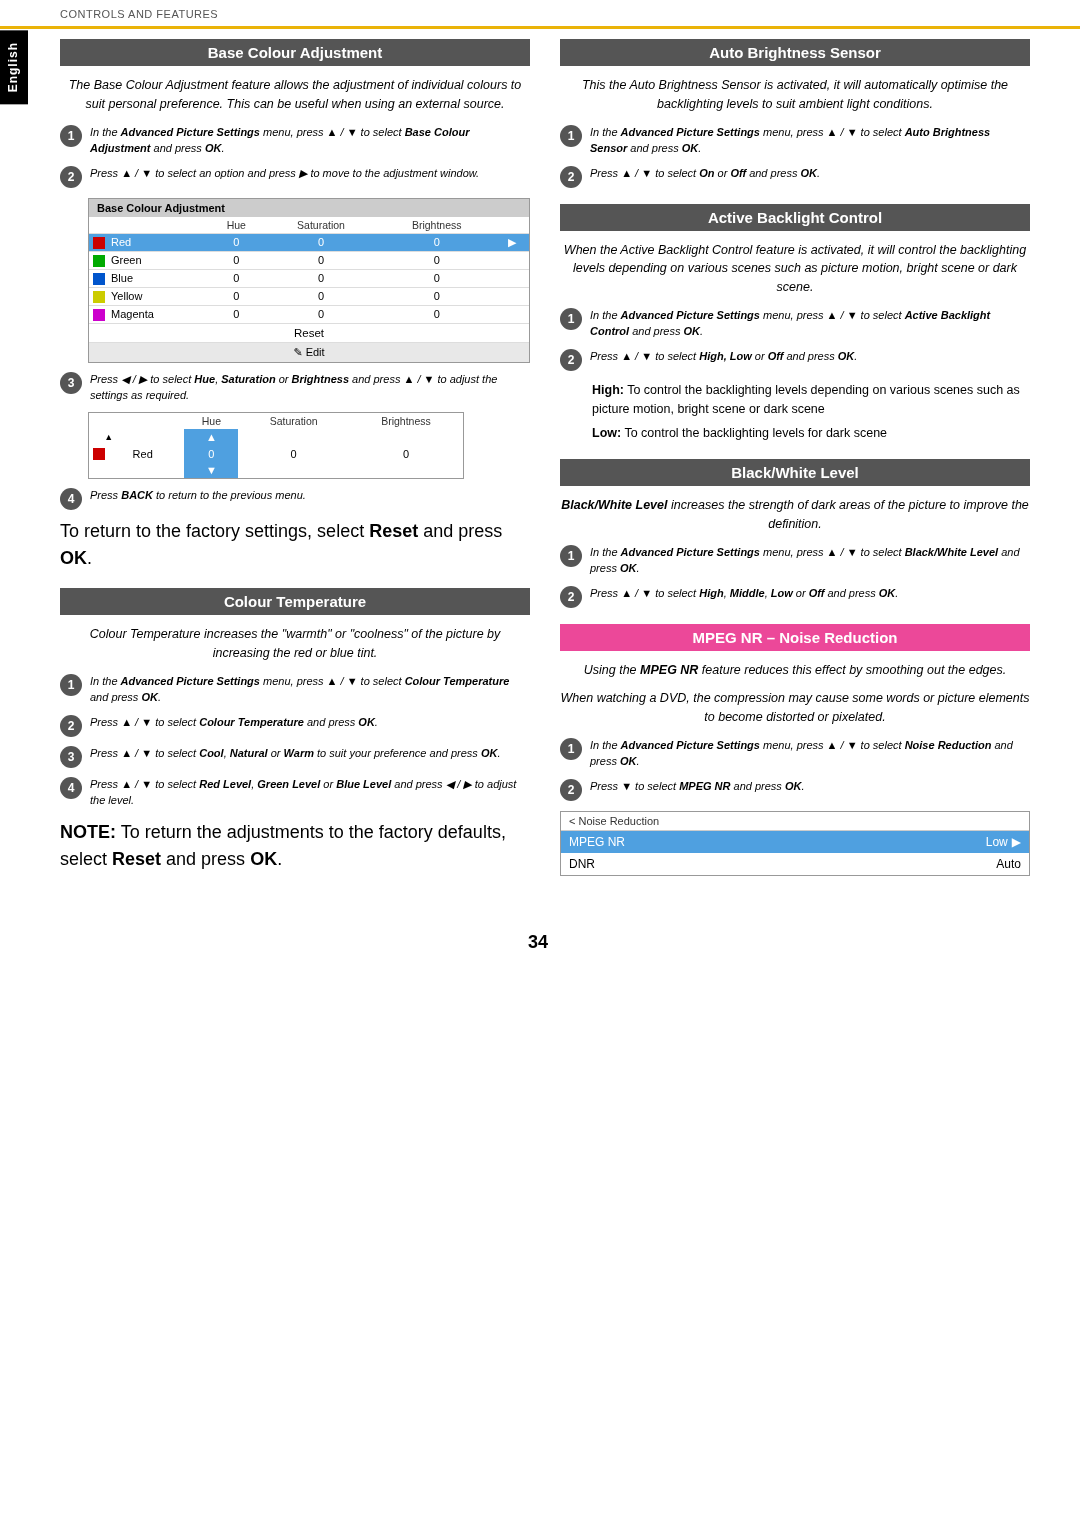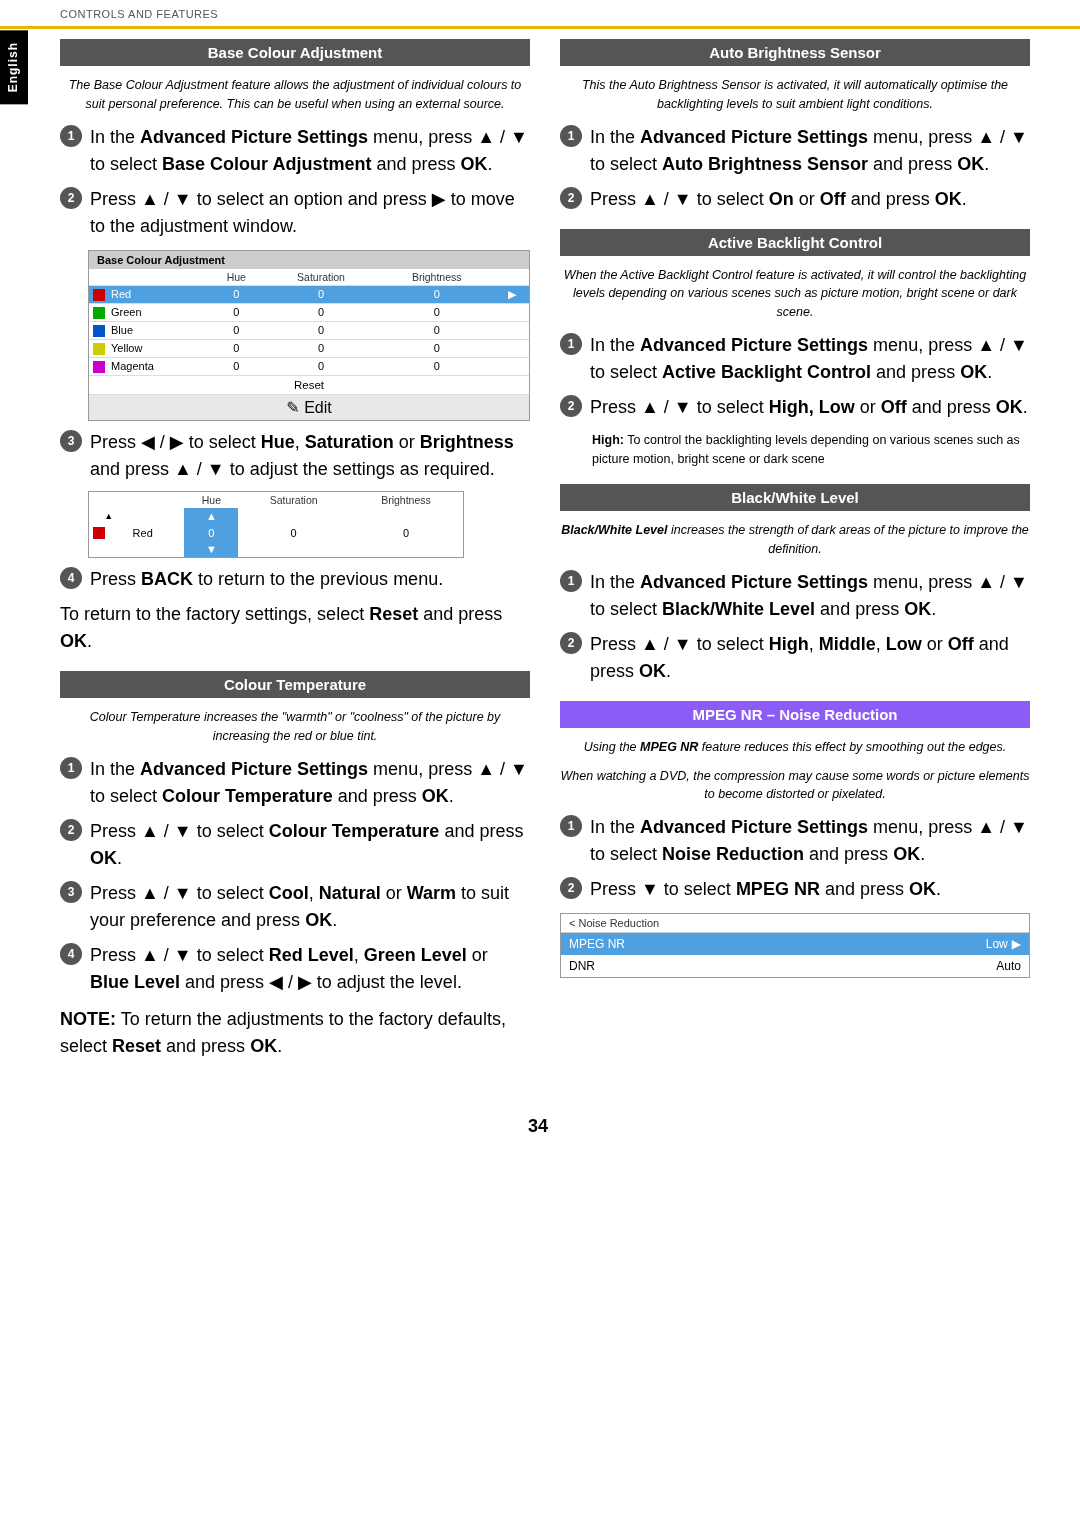--- a/index.html
+++ b/index.html
@@ -50,21 +50,21 @@
     .section-title {
       background: #555;
       color: #fff;
       font-size: 15px;
       font-weight: bold;
       text-align: center;
       padding: 5px 10px;
       margin-bottom: 10px;
     }
     .section-title.dark {
-      background: #8b5cf6;
+      background: #ec4899;
     }
     .section-intro {
       font-style: italic;
       font-size: 12.5px;
       text-align: center;
       margin-bottom: 10px;
       line-height: 1.5;
     }
     .steps {
       margin-bottom: 10px;
@@ -83,23 +83,24 @@
       background: #555;
       color: #fff;
       font-size: 12px;
       font-weight: bold;
       display: flex;
       align-items: center;
       justify-content: center;
       margin-top: 1px;
     }
     .step-text {
-      font-size: 18px;
+      font-size: 11px;
       line-height: 1.5;
       flex: 1;
+      font-style: italic;
     }
     .step-text b { font-weight: bold; }
     .table-box {
       border: 1px solid #999;
       margin: 8px 0 8px 28px;
       font-size: 11.5px;
     }
     .table-box .table-header {
       background: #ccc;
       padding: 3px 8px;
@@ -141,21 +142,21 @@
     }
     .table-box .reset-row {
       text-align: center;
       padding: 3px;
       border-top: 1px solid #ddd;
     }
     .table-box .edit-row {
       text-align: center;
       padding: 3px;
       border-top: 1px solid #ddd;
-      font-size: 16px;
+      font-size: 11px;
       background: #e8e8e8;
     }
     .selected-row {
       background: #4fa0e0;
       color: #fff;
     }
     .mini-table-box {
       border: 1px solid #999;
       margin: 8px 0 8px 28px;
       font-size: 11.5px;
@@ -420,20 +421,21 @@
           <div class="step-num">1</div>
           <div class="step-text">In the <b>Advanced Picture Settings</b> menu, press ▲ / ▼ to select <b>Active Backlight Control</b> and press <b>OK</b>.</div>
         </div>
         <div class="step">
           <div class="step-num">2</div>
           <div class="step-text">Press ▲ / ▼ to select <b>High, Low</b> or <b>Off</b> and press <b>OK</b>.</div>
         </div>
       </div>
 
       <div class="high-low-note"><b>High:</b> To control the backlighting levels depending on various scenes such as picture motion, bright scene or dark scene</div>
+      <div class="high-low-note"><b>Low:</b> To control the backlighting levels for dark scene</div>
     </div>
 
     <div class="section-gap">
       <div class="section-title">Black/White Level</div>
       <div class="section-intro"><b>Black/White Level</b> <i>increases the strength of dark areas of the picture to improve the definition.</i></div>
 
       <div class="steps">
         <div class="step">
           <div class="step-num">1</div>
           <div class="step-text">In the <b>Advanced Picture Settings</b> menu, press ▲ / ▼ to select <b>Black/White Level</b> and press <b>OK</b>.</div>

